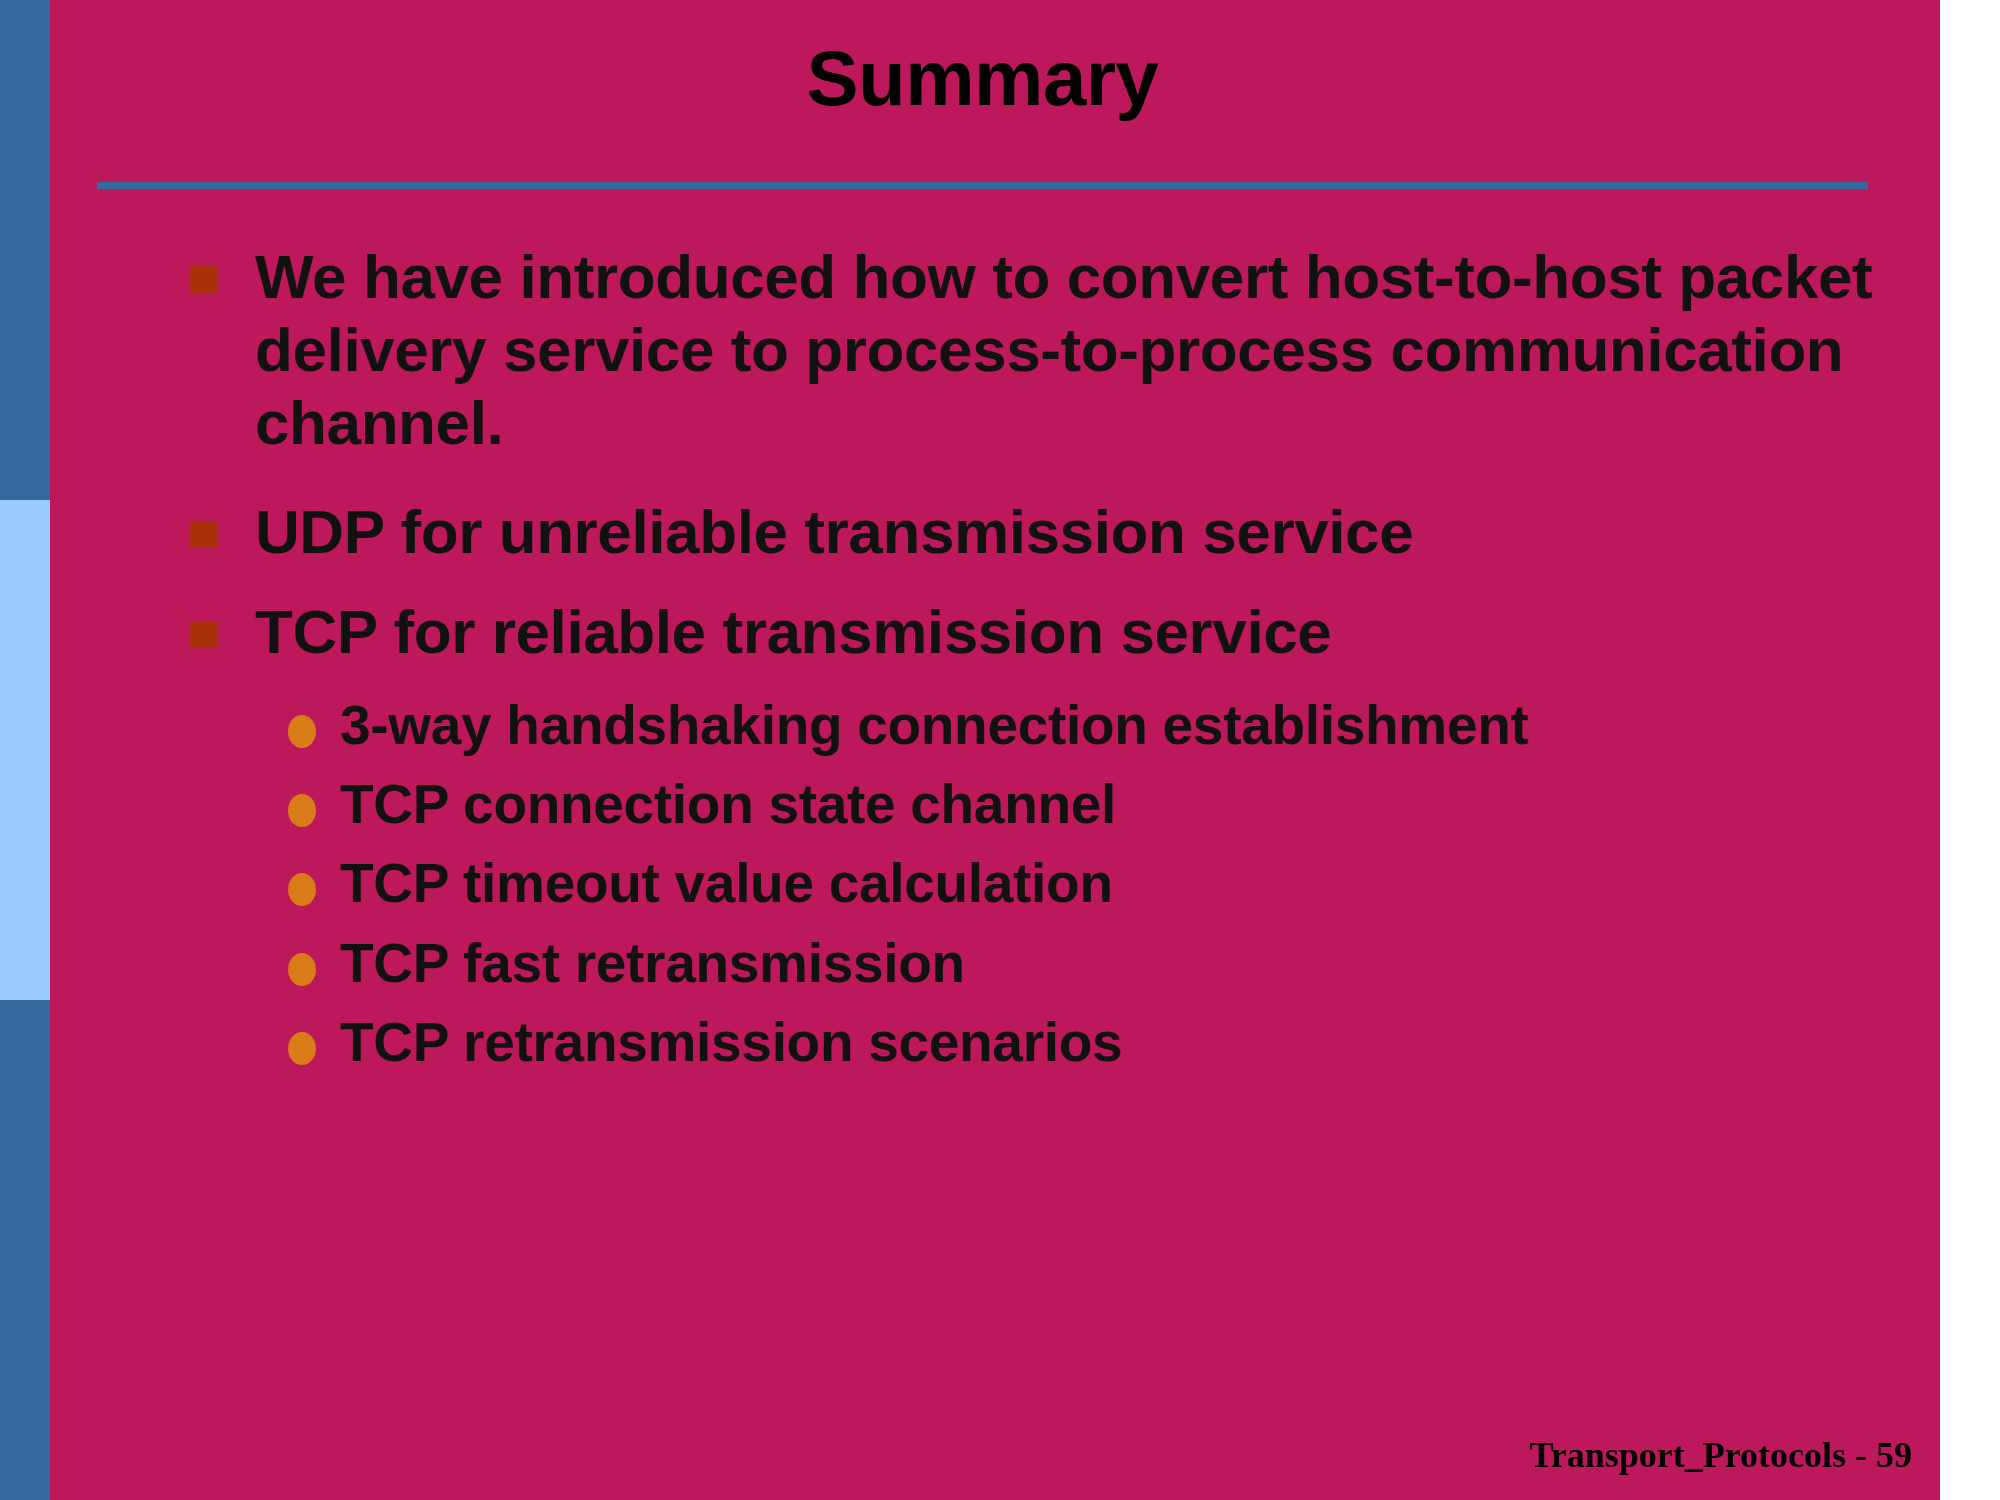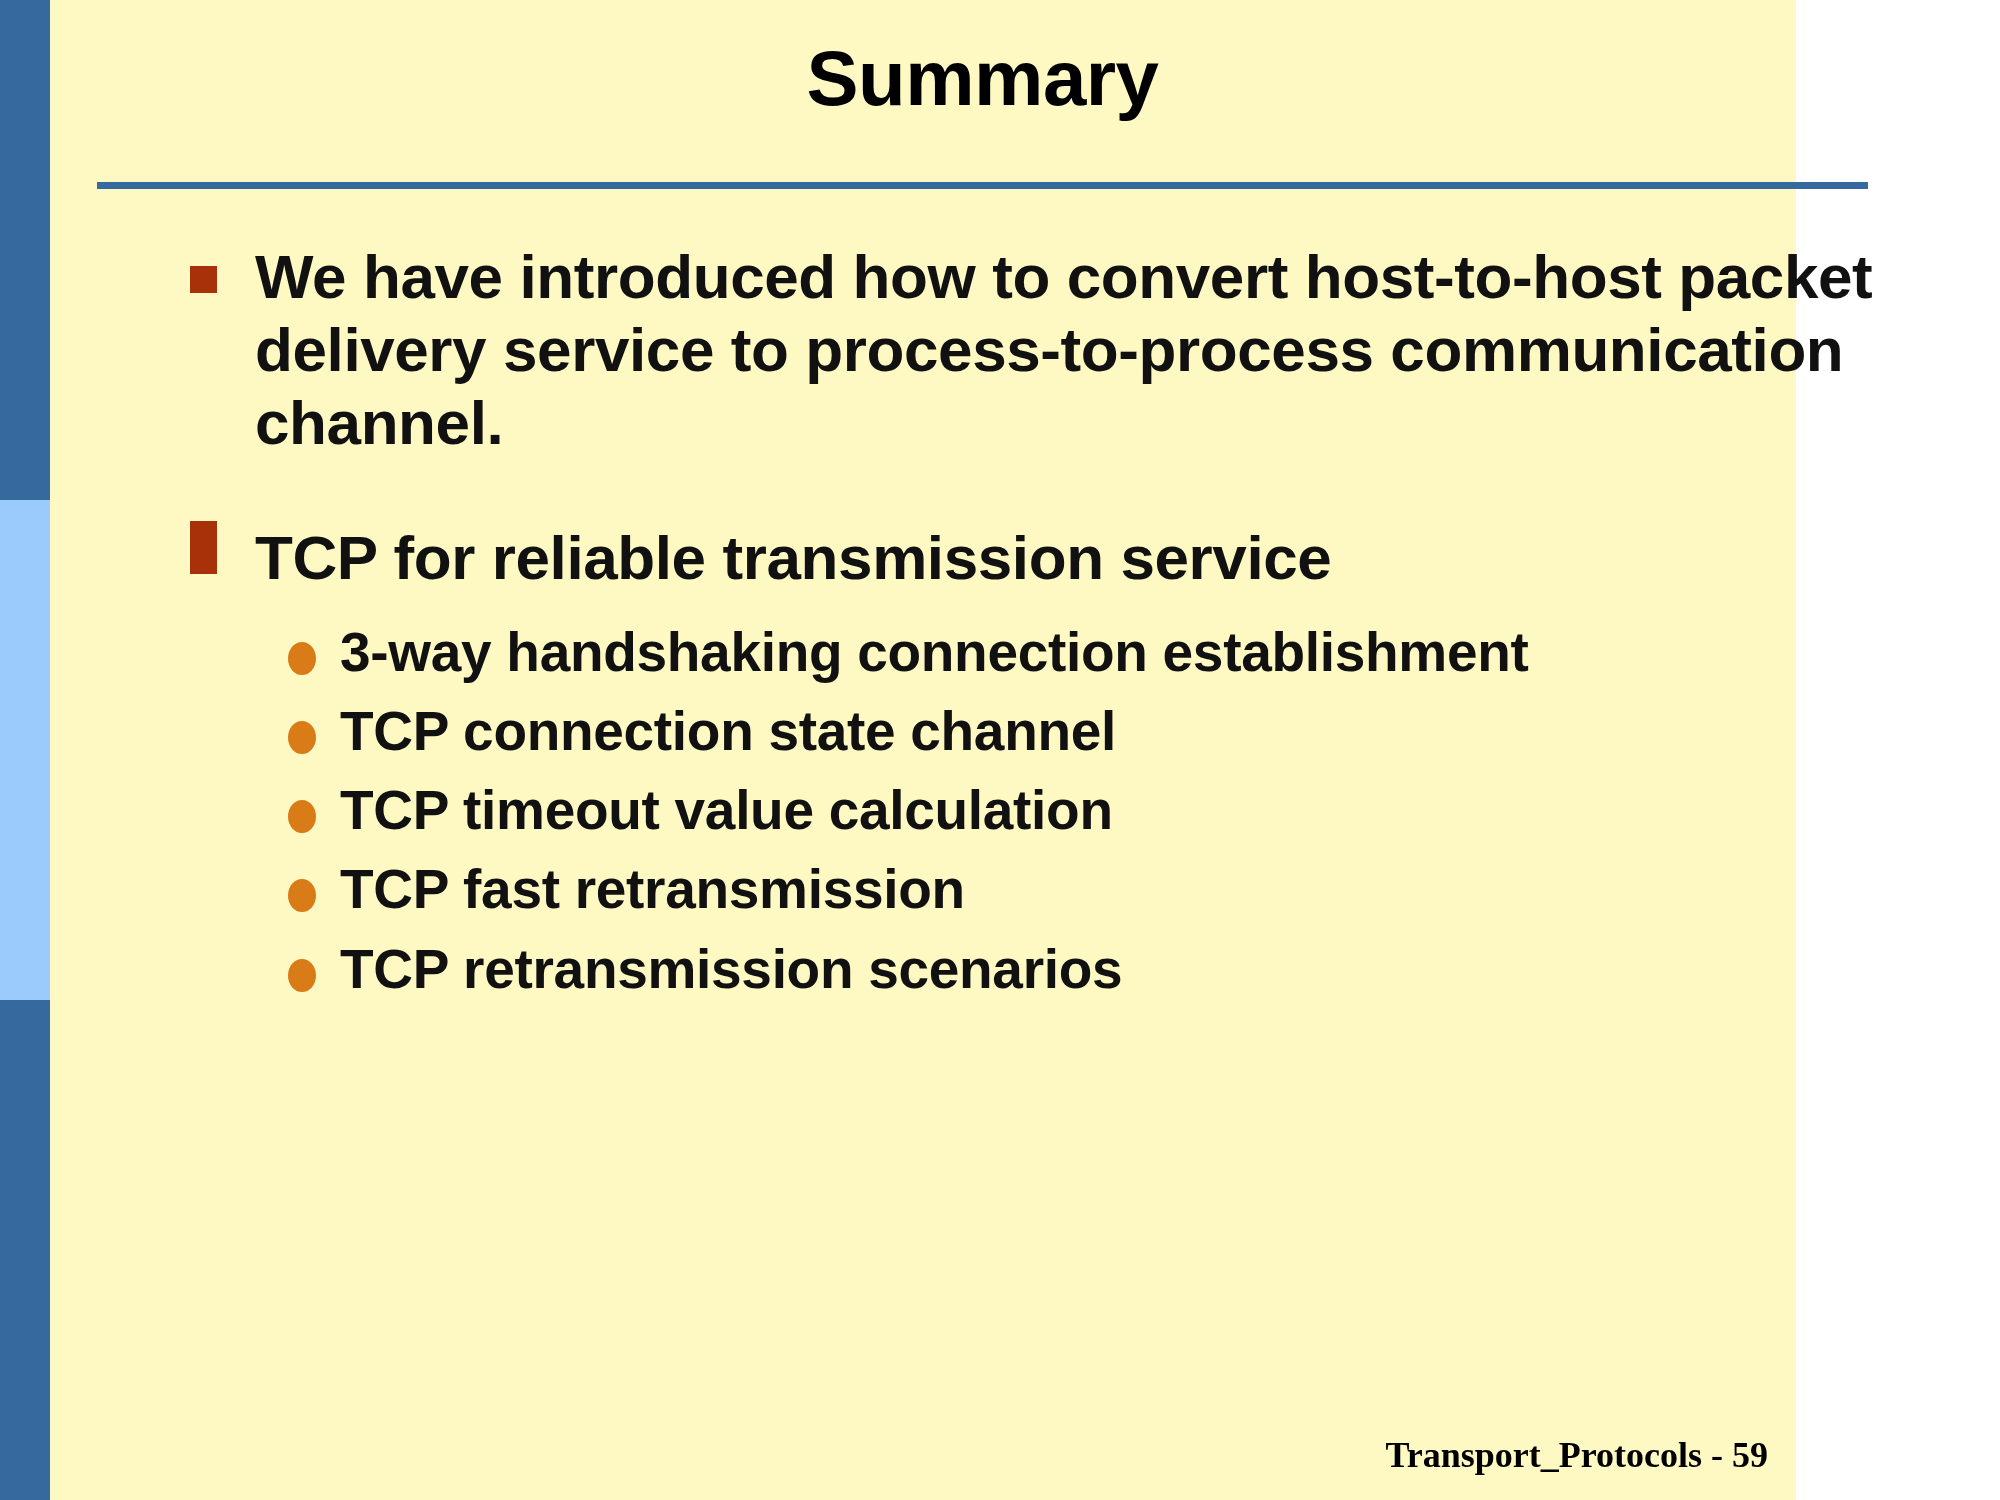--- a/index.html
+++ b/index.html
@@ -9,23 +9,23 @@
   }
   body {
     width: 2000px;
     height: 1500px;
     overflow: hidden;
     font-family: "Liberation Sans", sans-serif;
   }
 
   #slide {
     position: relative;
-    width: 1796px;
+    width: 1940px;
     height: 1500px;
-    background: #fef9c3;
+    background: #be185d;
     box-sizing: border-box;
   }
 
   
   .sidebar {
     position: absolute;
     left: 0;
     top: 0;
     width: 50px;
     height: 1500px;
@@ -143,20 +143,21 @@
 
     <div class="bullet-l1">
       <span class="marker-sq"></span>
       <span>We have introduced how to convert host-to-host packet delivery service to process-to-process communication channel.</span>
     </div>
 
     <div class="spacer-md"></div>
 
     <div class="bullet-l1">
       <span class="marker-sq"></span>
+      <span>UDP for unreliable transmission service</span>
     </div>
 
     <div class="spacer-sm"></div>
 
     <div class="bullet-l1">
       <span class="marker-sq"></span>
       <span>TCP for reliable transmission service</span>
     </div>
 
     <div class="spacer-sm"></div>

